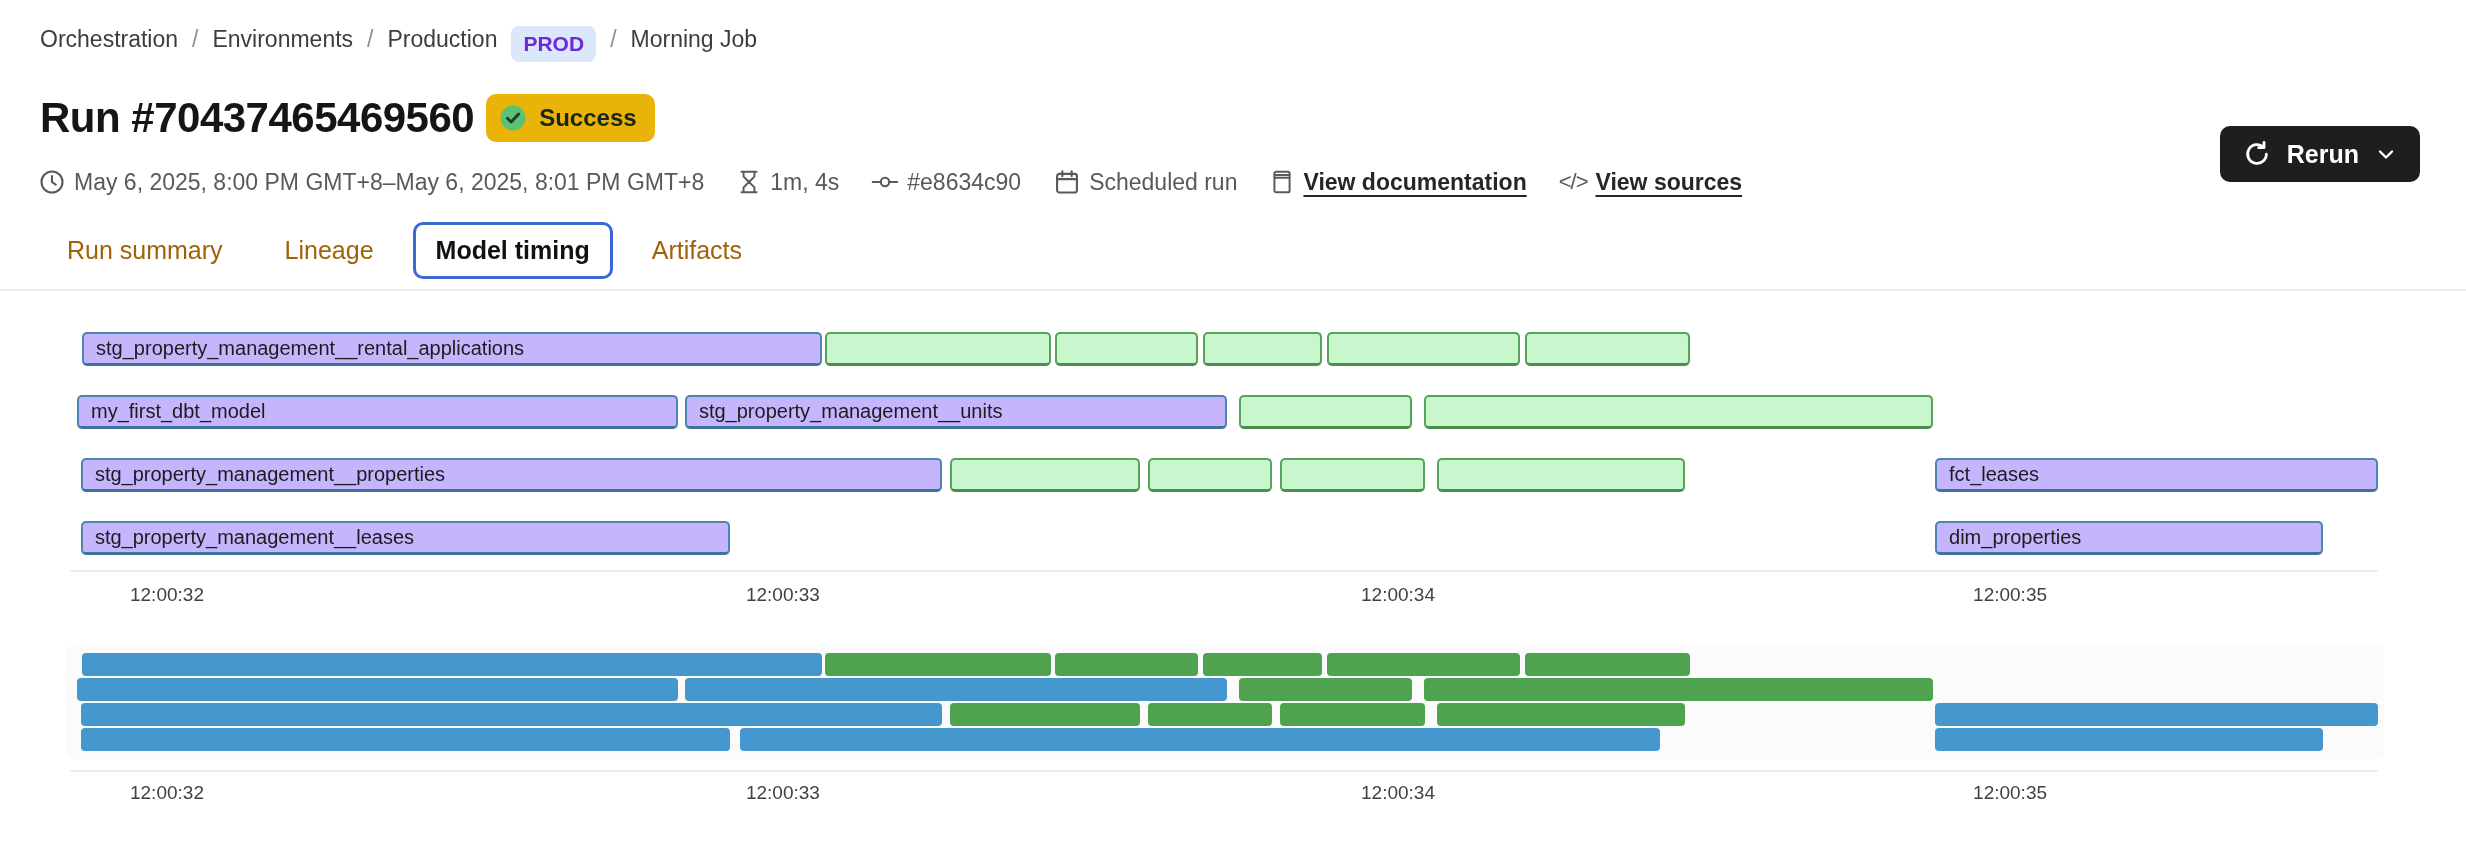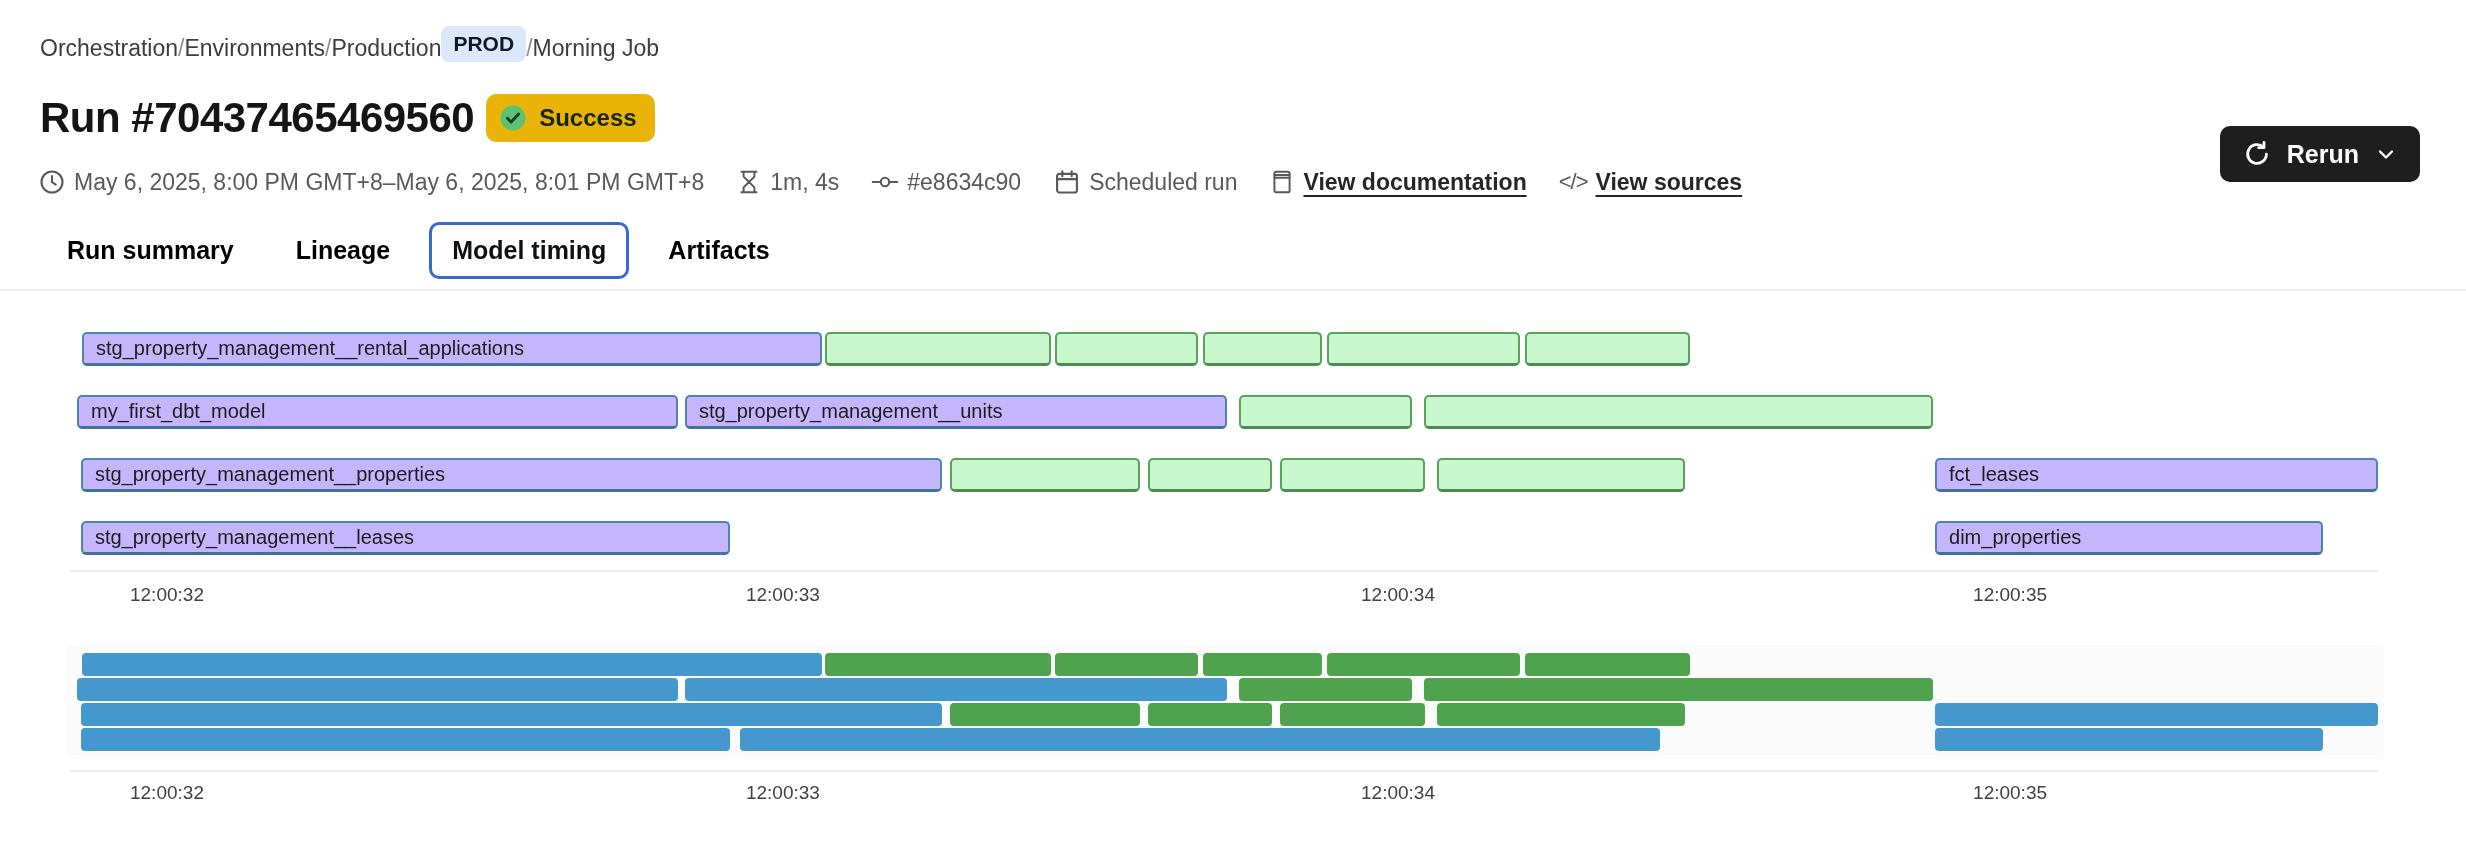--- a/index.html
+++ b/index.html
@@ -1,25 +1,25 @@
 <!DOCTYPE html>
 <html><head>
 <meta charset="utf-8">
 <style>
   * { margin:0; padding:0; box-sizing:border-box; }
   html,body { width:2466px; height:842px; background:#ffffff;
     font-family:"Liberation Sans", sans-serif; color:#1c1c1c; overflow:hidden; }
   .page { position:relative; width:2466px; height:842px; }
 
   
-  .breadcrumb { position:absolute; left:40px; top:26px; display:flex; align-items:flex-end;
-    font-size:23px; color:#3d3d3d; }
+  .breadcrumb { position:absolute; left:40px; top:26px; display:flex; align-items:flex-start;
+    gap:14px; font-size:23px; color:#3d3d3d; }
   .crumb { color:#3d3d3d; cursor:pointer; }
   .crumb-sep { color:#8f8f8f; }
-  .env-badge { background:#dbe7fb; color:#0f172a; font-weight:700; font-size:21px;
+  .env-badge { background:#dbe7fb; color:#6d28d9; font-weight:700; font-size:21px;
     padding:6px 12px; border-radius:8px; }
 
   
   .title-row { position:absolute; left:40px; top:94px; display:flex; align-items:center; gap:12px; }
   .run-title { font-size:42px; font-weight:700; color:#151515; letter-spacing:-0.5px; }
   .status-badge { display:flex; align-items:center; gap:11px; background:#eab308;
     border-radius:10px; padding:9px 18px 9px 12px; font-size:24px; font-weight:600; color:#17271b; }
 
   
   .meta-row { position:absolute; left:38px; top:168px; display:flex; align-items:center;
@@ -31,21 +31,21 @@
   .code-glyph { font-size:22px; color:#595959; letter-spacing:-1px; }
 
   
   .rerun-btn { position:absolute; right:46px; top:126px; height:56px; display:flex;
     align-items:center; gap:15px; background:#1e1e1e; color:#ffffff; border:none;
     border-radius:10px; padding:0 22px; font-size:25px; font-weight:700;
     font-family:"Liberation Sans", sans-serif; cursor:pointer; }
 
   
   .tabs { position:absolute; left:44px; top:222px; display:flex; align-items:center; gap:16px; }
-  .tab { font-size:25px; color:#000000; font-weight:700; padding:11px 20px;
+  .tab { font-size:25px; color:#a16207; font-weight:400; padding:11px 20px;
     border:3px solid transparent; border-radius:10px; cursor:pointer; white-space:nowrap; }
   .tab.active { color:#111; font-weight:700; border-color:#3b68d8; }
   .tabs-divider { position:absolute; left:0; top:289px; width:2466px; height:2px; background:#ededed; }
 
   
   .chart-area { position:absolute; left:77px; top:332px; width:2301px; height:258px; }
   .gantt-row { position:absolute; left:0; width:100%; height:34px; }
   .bar { position:absolute; top:0; height:34px; border-radius:5px; display:flex;
     align-items:center; padding:0 12px; font-size:20px; color:#1c1c1c;
     white-space:nowrap; overflow:hidden; cursor:pointer; }

